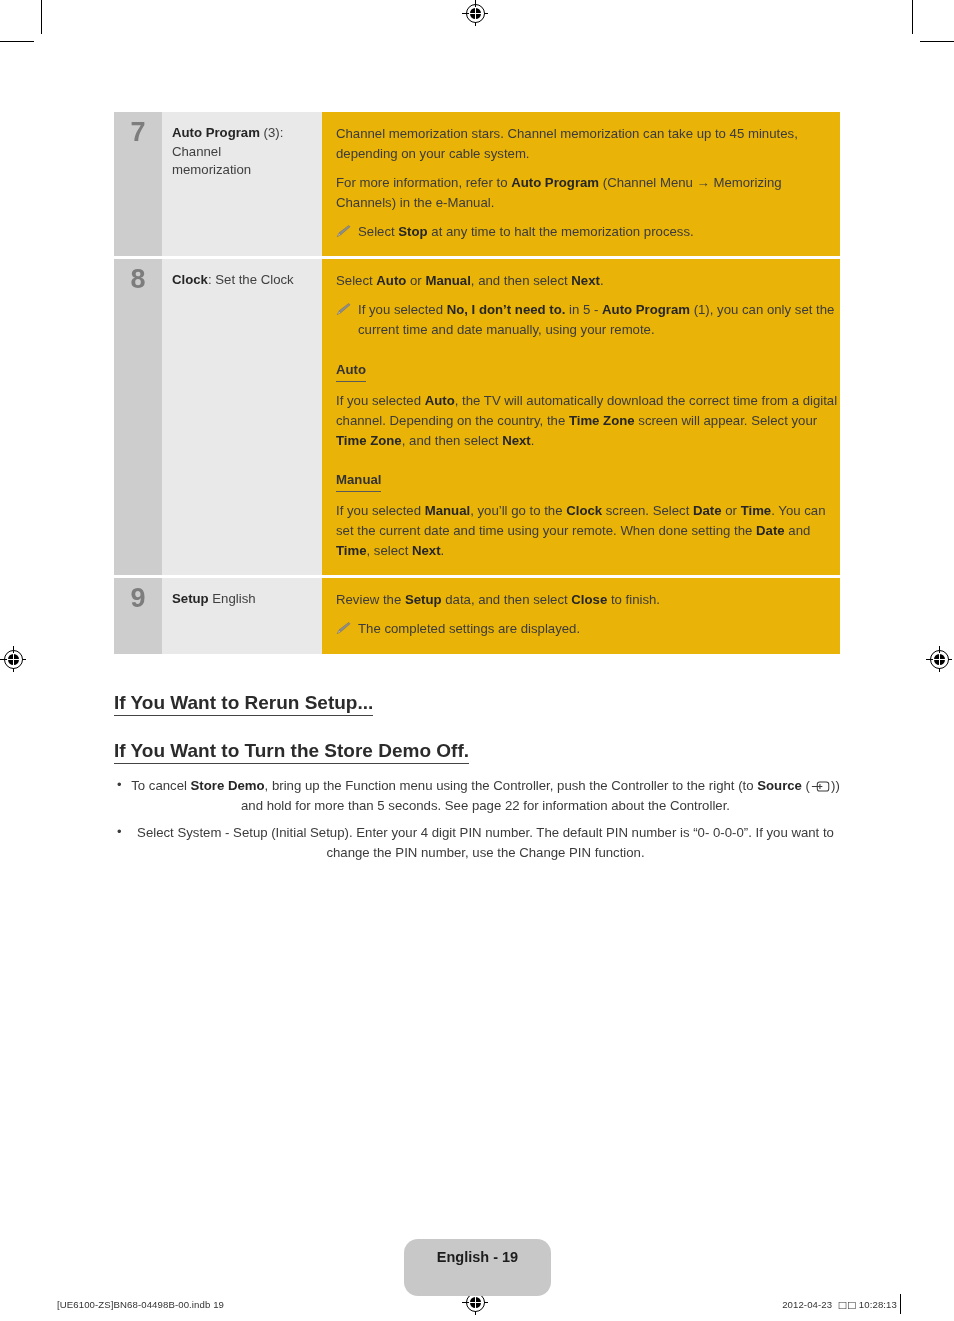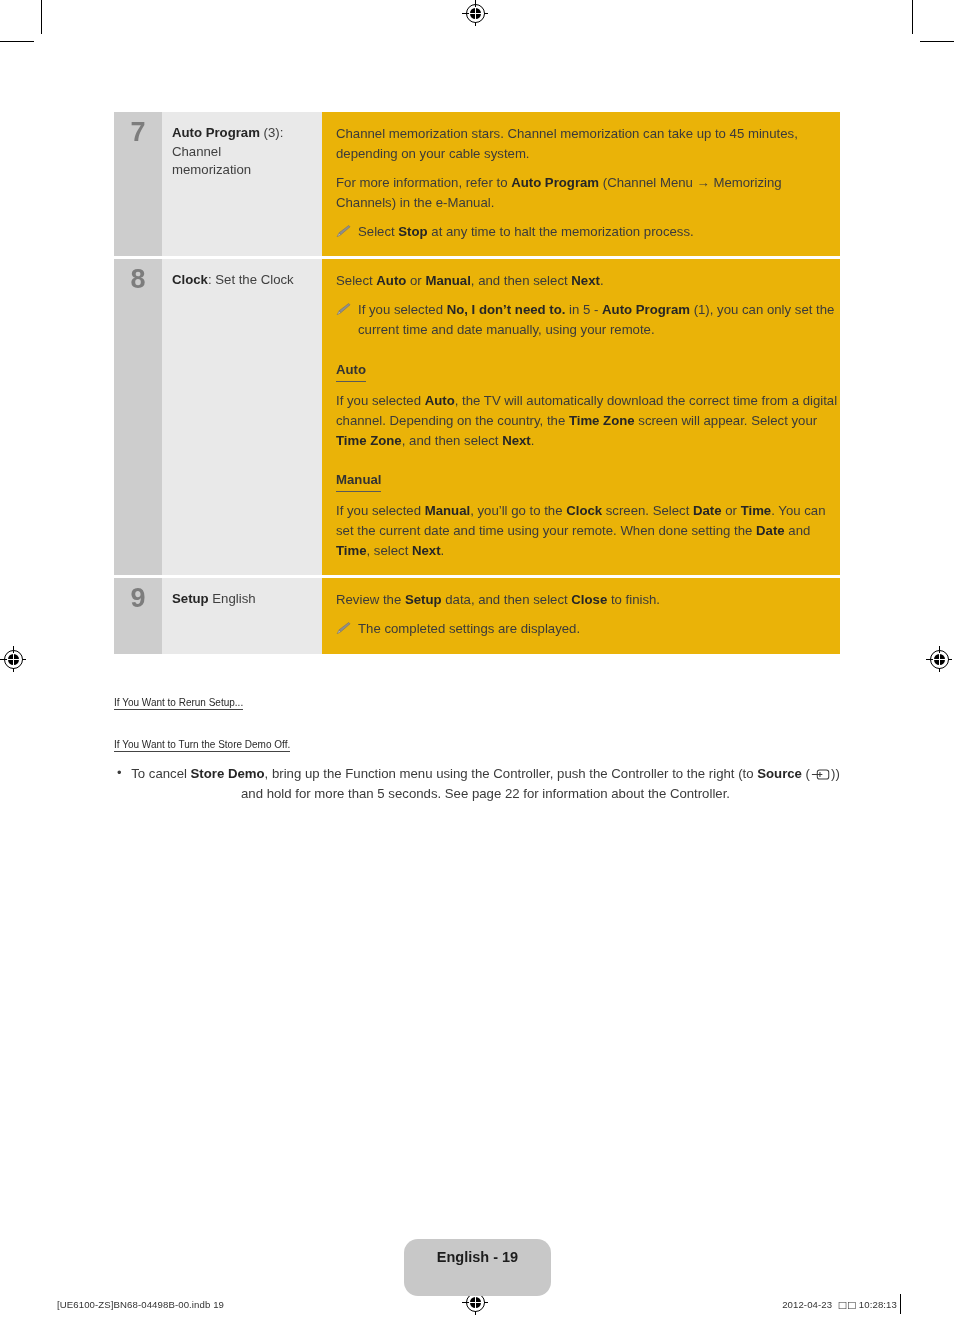--- a/index.html
+++ b/index.html
@@ -126,22 +126,22 @@
     font-size: 13.2px;
   }
   .gap { height: 10px; }
 
   b, strong { color: #262626; font-weight: bold; }
 
   
   .lower { margin-top: 38px; }
 
   .ul-head {
-    font-weight: normal;
-    font-size: 10px;
+    font-weight: bold;
+    font-size: 19px;
     color: #2b2b2b;
     display: inline-block;
     border-bottom: 1.2px solid #444;
     padding-bottom: 1px;
   }
   .plain-line {
     font-size: 13.2px;
     font-weight: bold;
     color: #2b2b2b;
     margin: 14px 0 0 0;
@@ -352,20 +352,21 @@
       <div class="ul-head">If You Want to Turn the Store Demo Off.</div>
 
       <ul class="bullets">
         <li>
           To cancel <b>Store&nbsp;Demo</b>, bring up the Function menu using the Controller, push the Controller to the right (to <b>Source</b> (<span class="src-icon"><svg viewBox="0 0 20 12" width="19" height="11" aria-hidden="true">
                 <rect x="6.5" y="1" width="12.5" height="10" rx="2.6" ry="2.6" fill="none" stroke="#3b3b3b" stroke-width="1.1"></rect>
                 <line x1="0.6" y1="6" x2="12" y2="6" stroke="#3b3b3b" stroke-width="1.1"></line>
                 <line x1="9.4" y1="3.2" x2="9.4" y2="8.8" stroke="#3b3b3b" stroke-width="1.1"></line>
               </svg></span>)) and hold for more than 5 seconds. See page 22 for information about the Controller.
         </li>
+        <li>Select System - Setup (Initial Setup). Enter your 4 digit PIN number. The default PIN number is “0- 0-0-0”. If you want to change the PIN number, use the Change PIN function.</li>
       </ul>
     </div>
   </div>
 
   <div class="page-badge">
     <span>English - 19</span>
   </div>
 
   <div class="foot-left">[UE6100-ZS]BN68-04498B-00.indb   19</div>
   <div class="foot-right">

